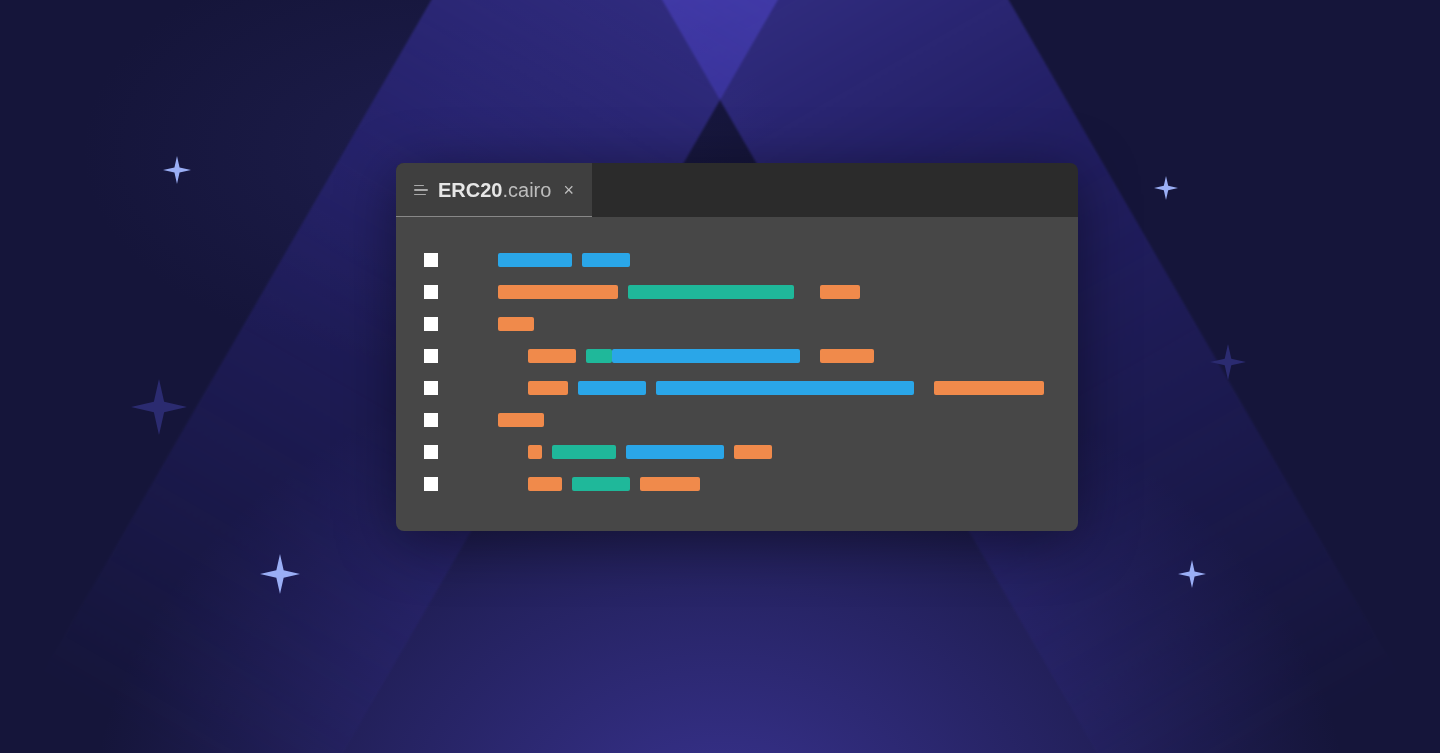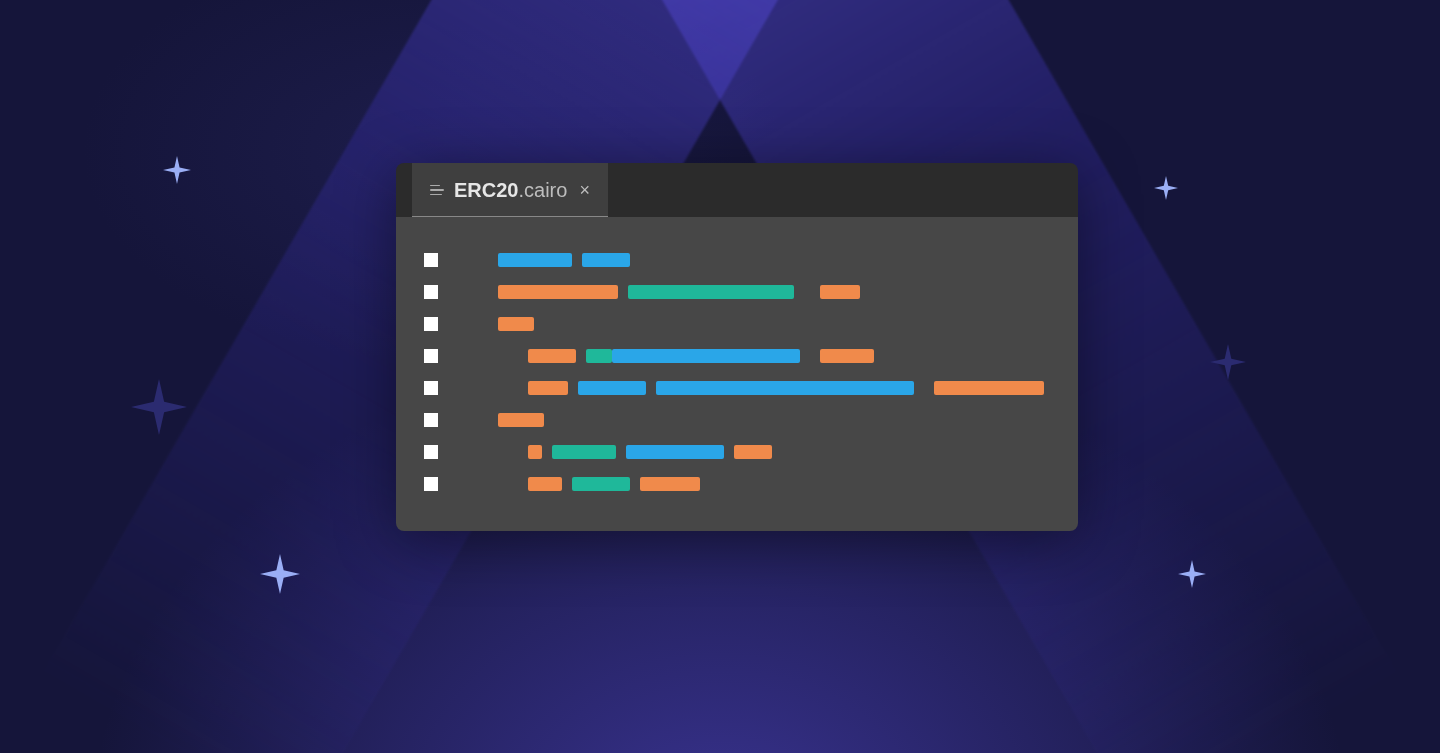--- a/index.html
+++ b/index.html
@@ -49,21 +49,20 @@
     overflow: hidden;
   }
   .tab {
     display: flex;
     align-items: center;
     gap: 8px;
     padding: 0 18px;
     background: #3f3f3f;
     border-right: 1px solid #2b2b2b;
     cursor: pointer;
-    margin-left: 16px;
   }
   .tab-inactive {
     width: 240px;
     background: #2b2b2b;
   }
   .menu-icon {
     width: 16px;
     display: flex;
     flex-direction: column;
     gap: 3px;

